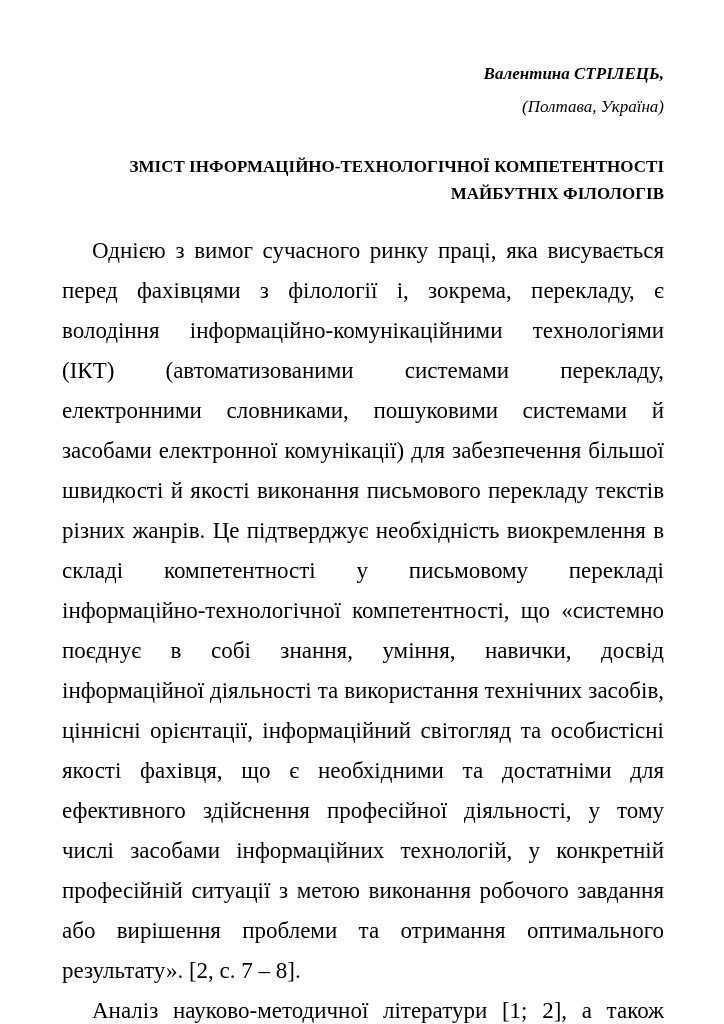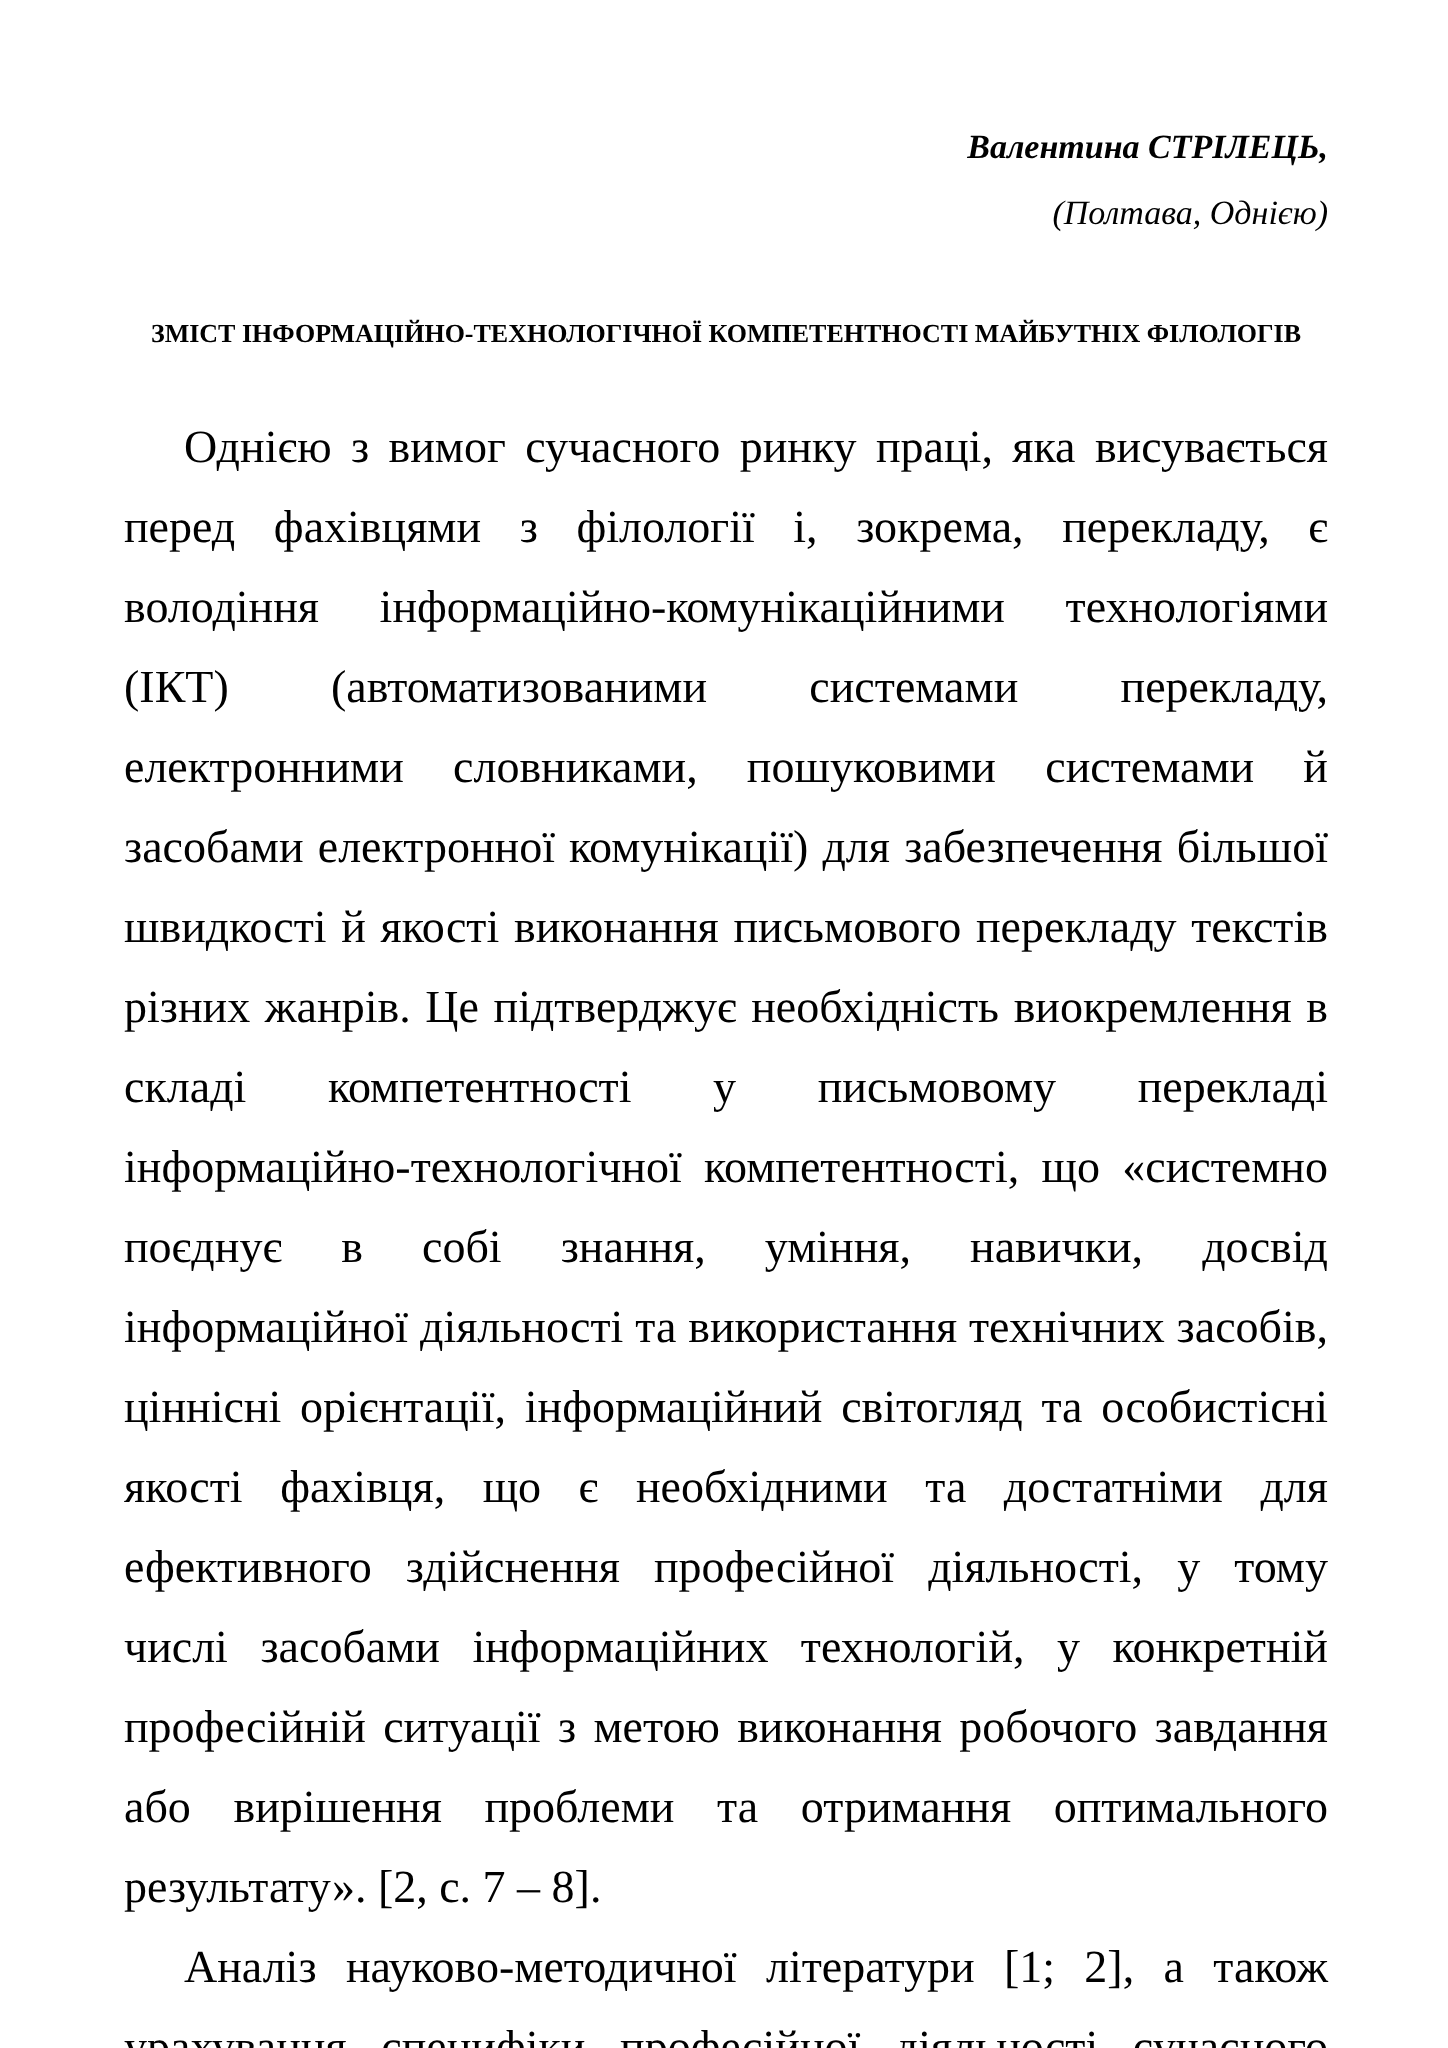--- a/index.html
+++ b/index.html
@@ -28,22 +28,22 @@
     font-style: italic;
     line-height: 16px;
   }
   .byline .location {
     font-style: italic;
     line-height: 16px;
     margin-top: 17px;
   }
   .article-title {
     margin-top: 38px;
-    text-align: center;
-    font-size: 13px;
+    text-align: right;
+    font-size: 17px;
     font-weight: bold;
     line-height: 27px;
   }
   .body-text {
     margin-top: 24px;
   }
   .body-text p {
     margin: 0;
     font-size: 23px;
     line-height: 40px;
@@ -51,21 +51,21 @@
     text-indent: 30px;
   }
 </style>
 </head>
 <body>
 
 <div class="page">
 
   <div class="byline">
     <div class="author">Валентина СТРІЛЕЦЬ,</div>
-    <div class="location">(Полтава, Однією)</div>
+    <div class="location">(Полтава, Україна)</div>
   </div>
 
   <div class="article-title">ЗМІСТ ІНФОРМАЦІЙНО-ТЕХНОЛОГІЧНОЇ КОМПЕТЕНТНОСТІ МАЙБУТНІХ ФІЛОЛОГІВ</div>
 
   <div class="body-text">
     <p>Однією з вимог сучасного ринку праці, яка висувається перед фахівцями з філології і, зокрема, перекладу, є володіння інформаційно-комунікаційними технологіями (ІКТ) (автоматизованими системами перекладу, електронними словниками, пошуковими системами й засобами електронної комунікації) для забезпечення більшої швидкості й якості виконання письмового перекладу текстів різних жанрів. Це підтверджує необхідність виокремлення в складі компетентності у письмовому перекладі інформаційно-технологічної компетентності, що «системно поєднує в собі знання, уміння, навички, досвід інформаційної діяльності та використання технічних засобів, ціннісні орієнтації, інформаційний світогляд та особистісні якості фахівця, що є необхідними та достатніми для ефективного здійснення професійної діяльності, у тому числі засобами інформаційних технологій, у конкретній професійній ситуації з метою виконання робочого завдання або вирішення проблеми та отримання оптимального результату». [2, с. 7 – 8].</p>
     <p>Аналіз науково-методичної літератури [1; 2], а також урахування специфіки професійної діяльності сучасного перекладача в умовах професійно спрямованого інформаційно-комунікаційного середовища (етапів письмової перекладацької діяльності; інструментів ІКТ, володіння якими уможливить оптимізацію виконання завдань кожного етапу) дозволив нам виділити складники зазначеної компетентності: інформаційно-аналітичний, інструментальний і комунікативний. Розглянемо детальніше зміст кожного з них.</p>
 
   </div>
 

